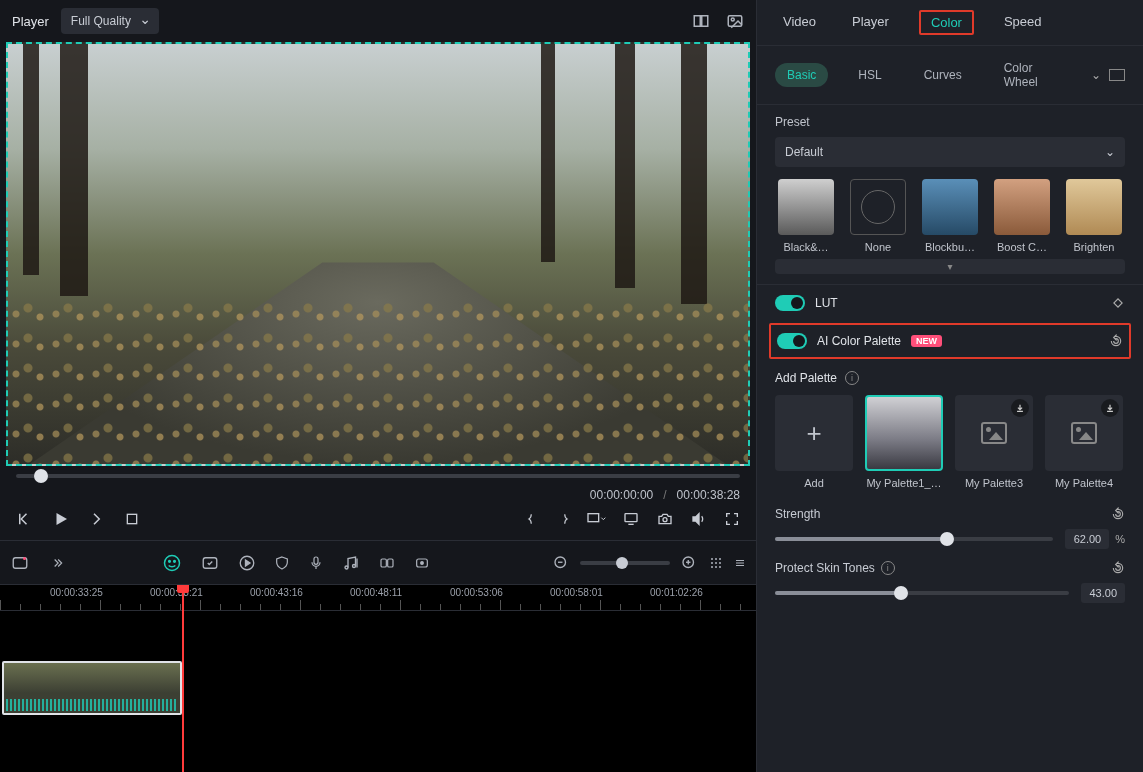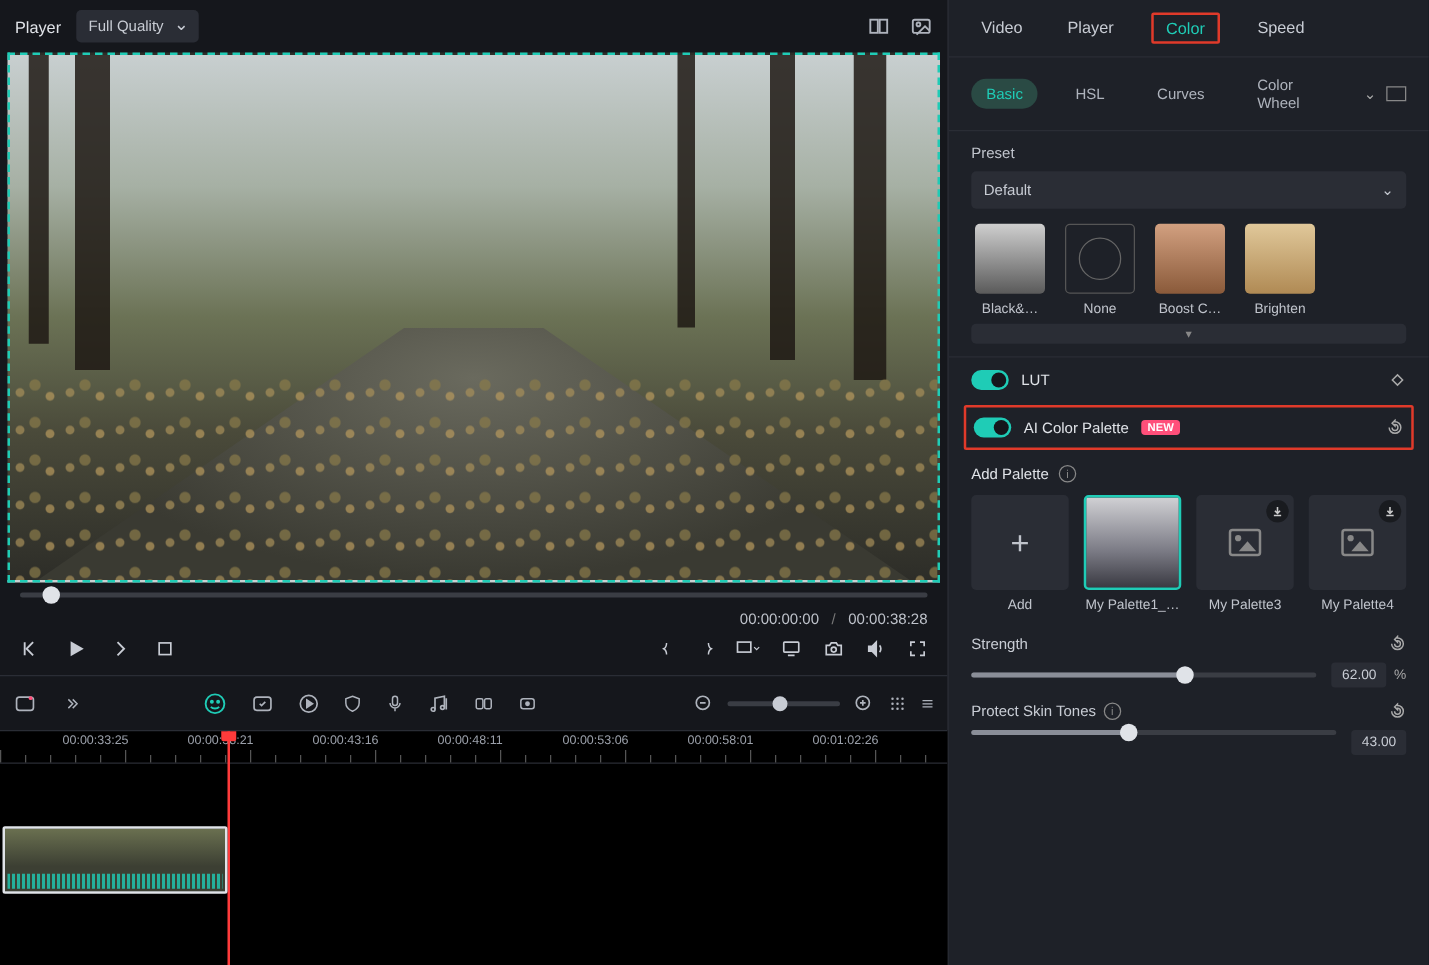--- a/index.html
+++ b/index.html
@@ -419,20 +419,24 @@
       <div class="preset-row">
         <div class="preset-item">
             <div class="preset-thumb bw"></div>
             <div class="preset-label">Black&amp;…</div>
           </div>
         <div class="preset-item">
             <div class="preset-thumb none"></div>
             <div class="preset-label">None</div>
           </div>
         <div class="preset-item">
+            <div class="preset-thumb bb"></div>
+            <div class="preset-label">Blockbu…</div>
+          </div>
+        <div class="preset-item">
             <div class="preset-thumb bc"></div>
             <div class="preset-label">Boost C…</div>
           </div>
         <div class="preset-item">
             <div class="preset-thumb br"></div>
             <div class="preset-label">Brighten</div>
           </div>
       </div>
       <div class="dotrow">▾</div>
     </div>
@@ -526,21 +530,21 @@
         <span style="display:inline-flex; align-items:center; gap:6px;">
           <span>Protect Skin Tones</span>
           <span class="info-circ">i</span>
         </span>
         <span class="reset-icon">
             <svg width="14" height="14" viewBox="0 0 24 24" fill="none" stroke="currentColor" stroke-width="2">
               <path d="M4 12a8 8 0 108-8V2L8 6l4 4V8a4 4 0 11-4 4"></path>
             </svg>
           </span>
       </div>
-      <div style="display:flex; gap:12px; ">
+      <div style="display:flex; gap:12px; align-items:center;">
         <div class="slider-track" style="flex:1">
           <div class="slider-fill" style="width:43%"></div>
           <div class="slider-thumb" style="left:calc(43% - 7px)"></div>
         </div>
         <div class="slider-val">
           <div class="val-box">43.00</div>
         </div>
       </div>
     </div>
 

